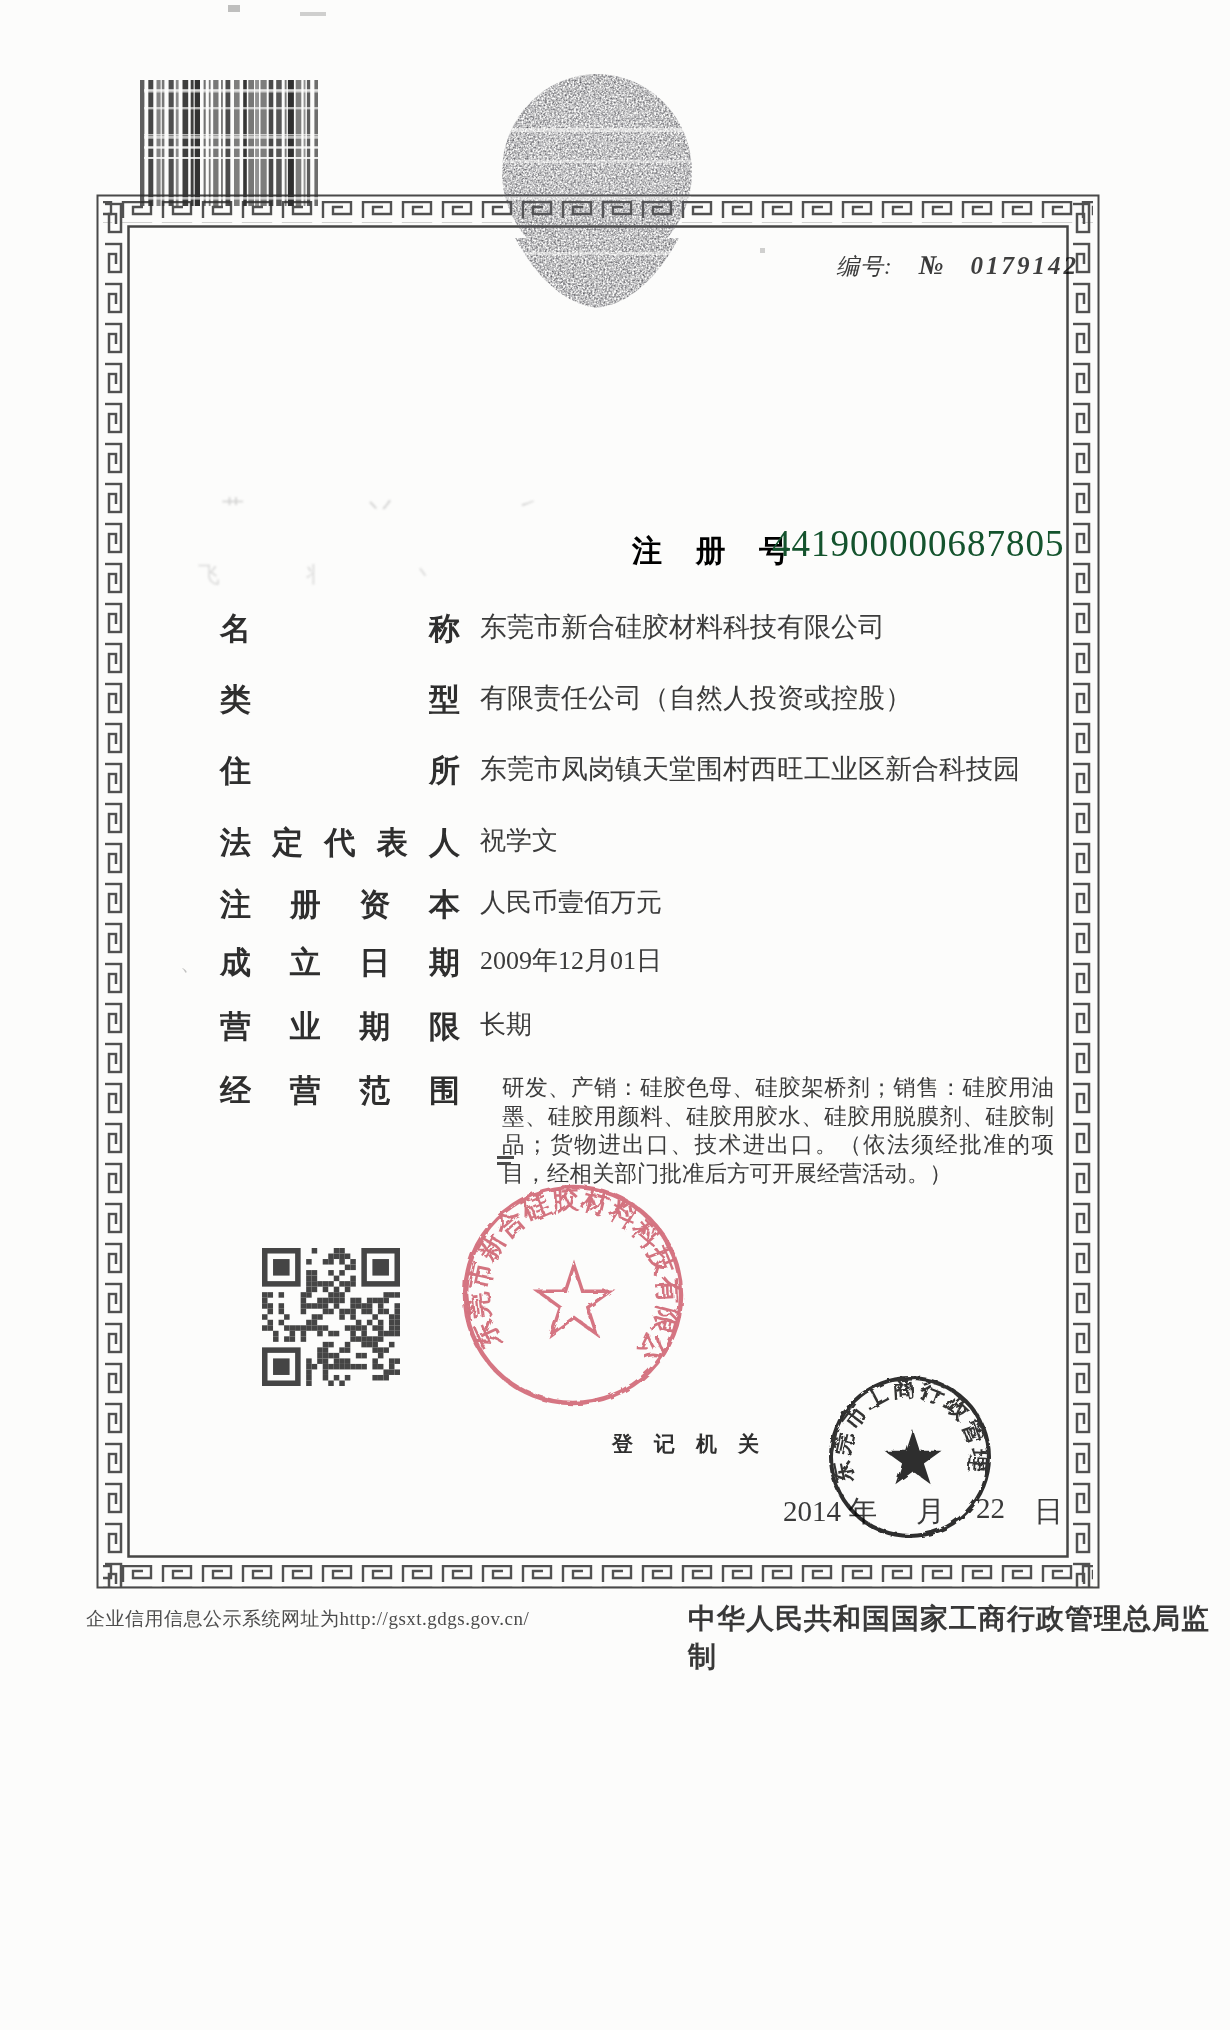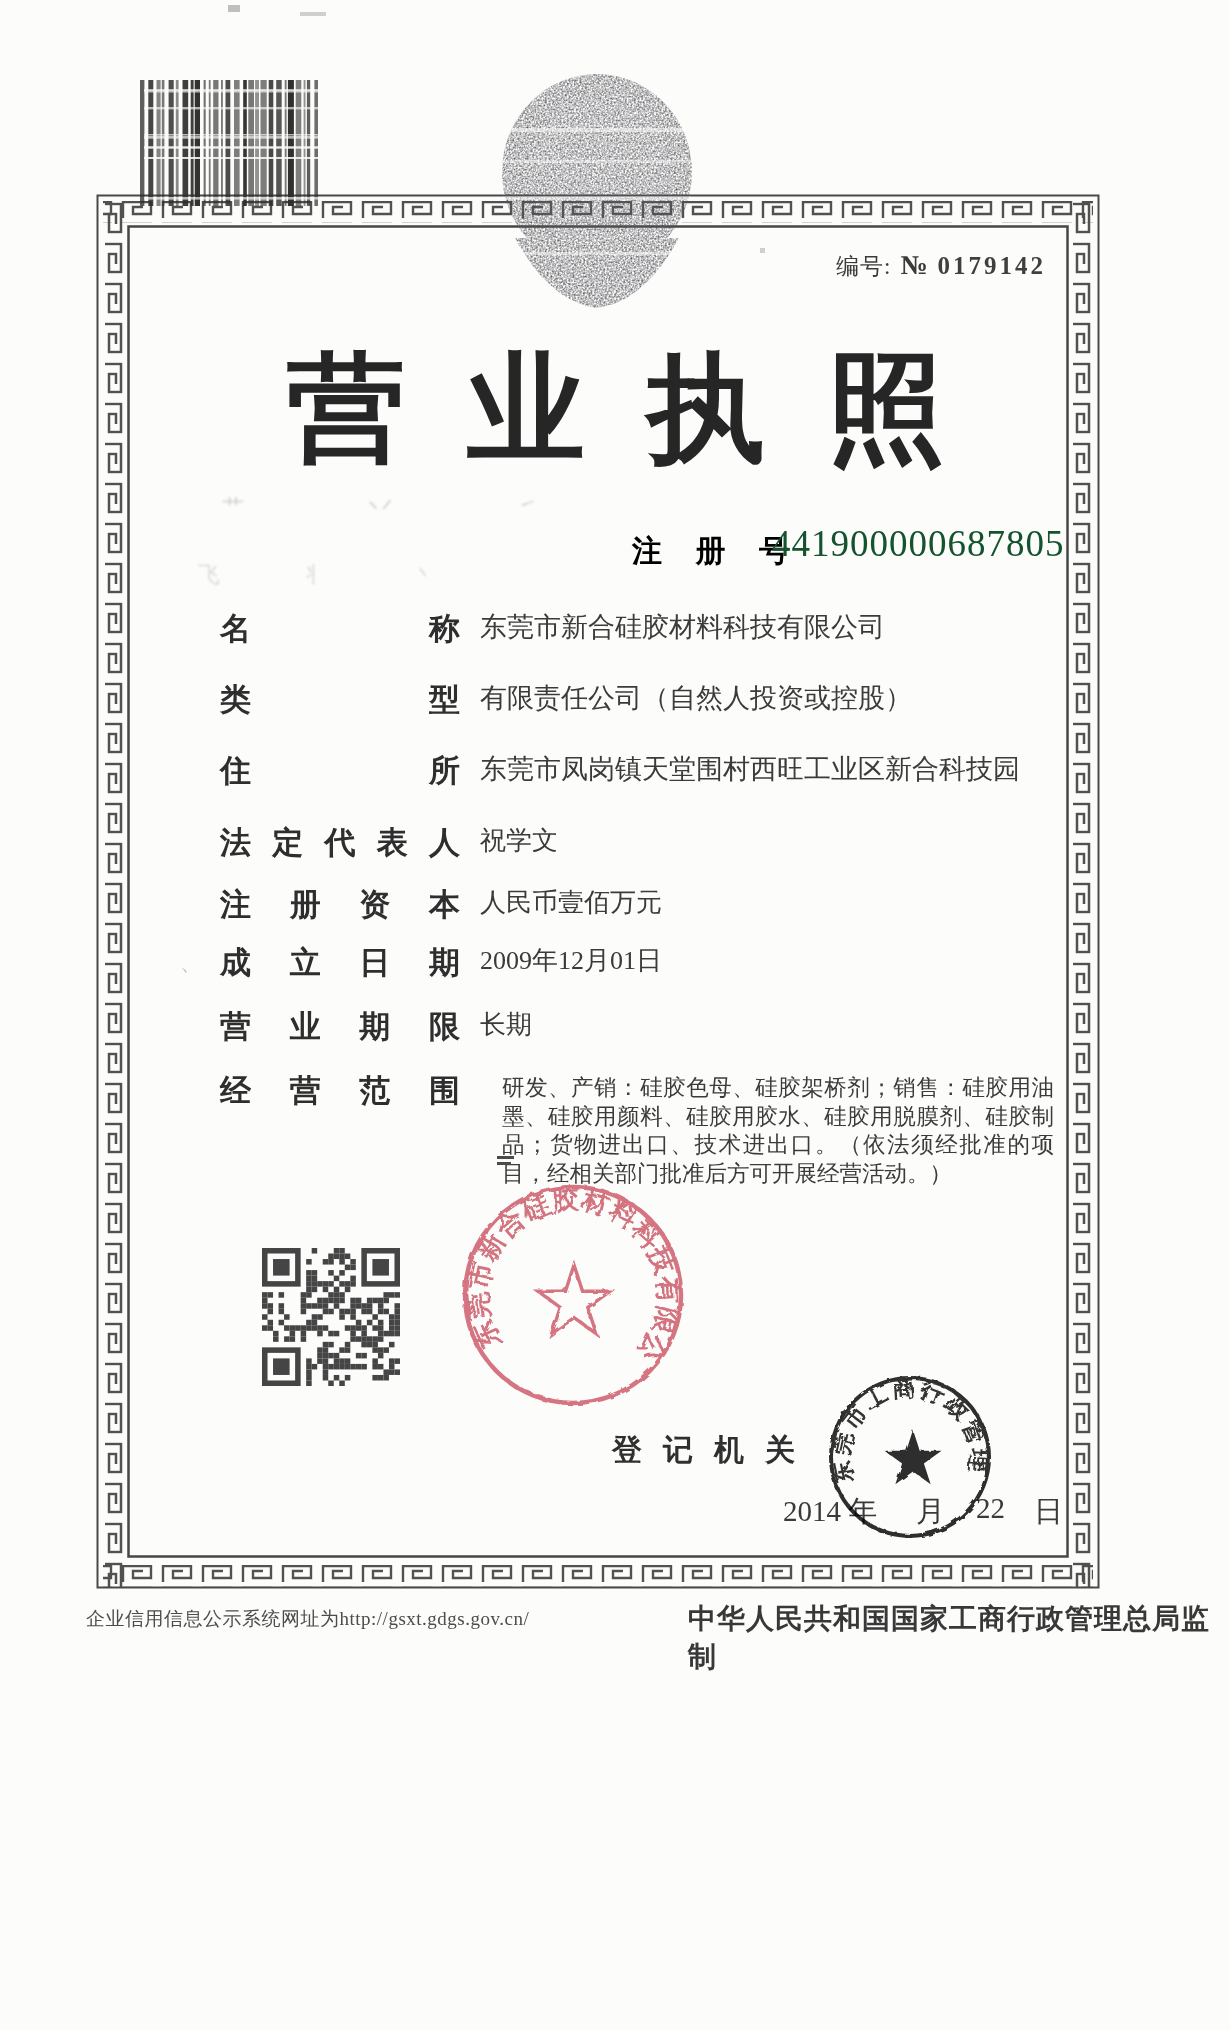--- a/index.html
+++ b/index.html
@@ -5,52 +5,51 @@
   html,body{margin:0;padding:0;}
   body{
     width:1230px;height:2030px;position:relative;overflow:hidden;
     background:#fcfcfb;
     font-family:"Liberation Serif", serif;
     color:#333;
   }
   .abs{position:absolute;}
   #text-layer{position:absolute;inset:0;z-index:1;}
   #gfx-layer{position:absolute;inset:0;z-index:2;mix-blend-mode:multiply;pointer-events:none;}
-  .serial-line{left:836px;top:250px;font-size:23px;color:#3a3a3a;letter-spacing:1px;display:flex;align-items:baseline;gap:9px;}
+  .serial-line{left:836px;top:250px;font-size:23px;color:#3a3a3a;letter-spacing:1px;display:flex;align-items:baseline;gap:26px;font-style:italic;}
   .serial-prefix{font-weight:700;font-size:27px;}
   .serial-number{font-size:25px;letter-spacing:3px;font-weight:600;color:#3f3f3f;}
   .doc-title{left:287px;top:330px;font-size:118px;font-weight:700;color:#262626;letter-spacing:62px;white-space:nowrap;}
   .regno-label{left:632px;top:531px;font-size:30px;font-weight:600;letter-spacing:13px;color:#000000;white-space:nowrap;}
   .regno-value{left:772px;top:522px;font-size:37px;color:#14532d;letter-spacing:1px;white-space:nowrap;}
   .field-row{position:absolute;left:0;top:0;width:1230px;}
   .field-label{position:absolute;left:220px;width:240px;display:flex;justify-content:space-between;font-size:31px;font-weight:700;color:#2e2e2e;line-height:1.1;}
   .field-value{position:absolute;left:480px;font-size:27px;color:#3b3b3b;line-height:1.15;white-space:nowrap;}
   .field-value.small{font-size:26px;}
   .field-value.scope{left:502px;width:552px;font-size:22.5px;line-height:1.27;white-space:normal;word-break:break-all;text-align:justify;}
-  .authority-label{left:612px;top:1430px;font-size:30px;font-weight:700;letter-spacing:21px;color:#2f2f2f;white-space:nowrap;}
+  .authority-label{left:612px;top:1430px;font-size:21px;font-weight:700;letter-spacing:21px;color:#2f2f2f;white-space:nowrap;}
   .date-line span{position:absolute;font-size:29px;color:#3a3a3a;white-space:nowrap;}
   .footer-left{left:86px;top:1606px;font-size:19px;color:#4c4c4c;letter-spacing:.5px;}
   .footer-right{left:688px;top:1600px;font-size:28px;font-weight:600;color:#383838;letter-spacing:1px;}
   .smudge{position:absolute;color:#9a9a9a;filter:blur(1.2px);opacity:.45;font-size:22px;}
   .speck{position:absolute;background:#8d8d8d;opacity:.55;}
   .scope-mark{position:absolute;left:497px;top:1156px;width:17px;height:3px;background:#4b4b4b;}
   .scope-mark::after{content:"";position:absolute;left:0;top:6px;width:14px;height:3px;background:#4b4b4b;}
 </style>
 </head>
 <body>
 
 <div id="text-layer">
 
   <div class="abs serial-line">
     <span>编号:</span>
     <span class="serial-prefix">№</span>
     <span class="serial-number">0179142</span>
   </div>
 
-  <div class="abs doc-title">营业执照</div>
 
   <div class="abs regno-label">注 册 号</div>
   <div class="abs regno-value">441900000687805</div>
 
   <div id="fields">
       <div class="field-row" style="top: 612px;">
         <div class="field-label">
           <span>名</span>
           <span>称</span>
         </div>

